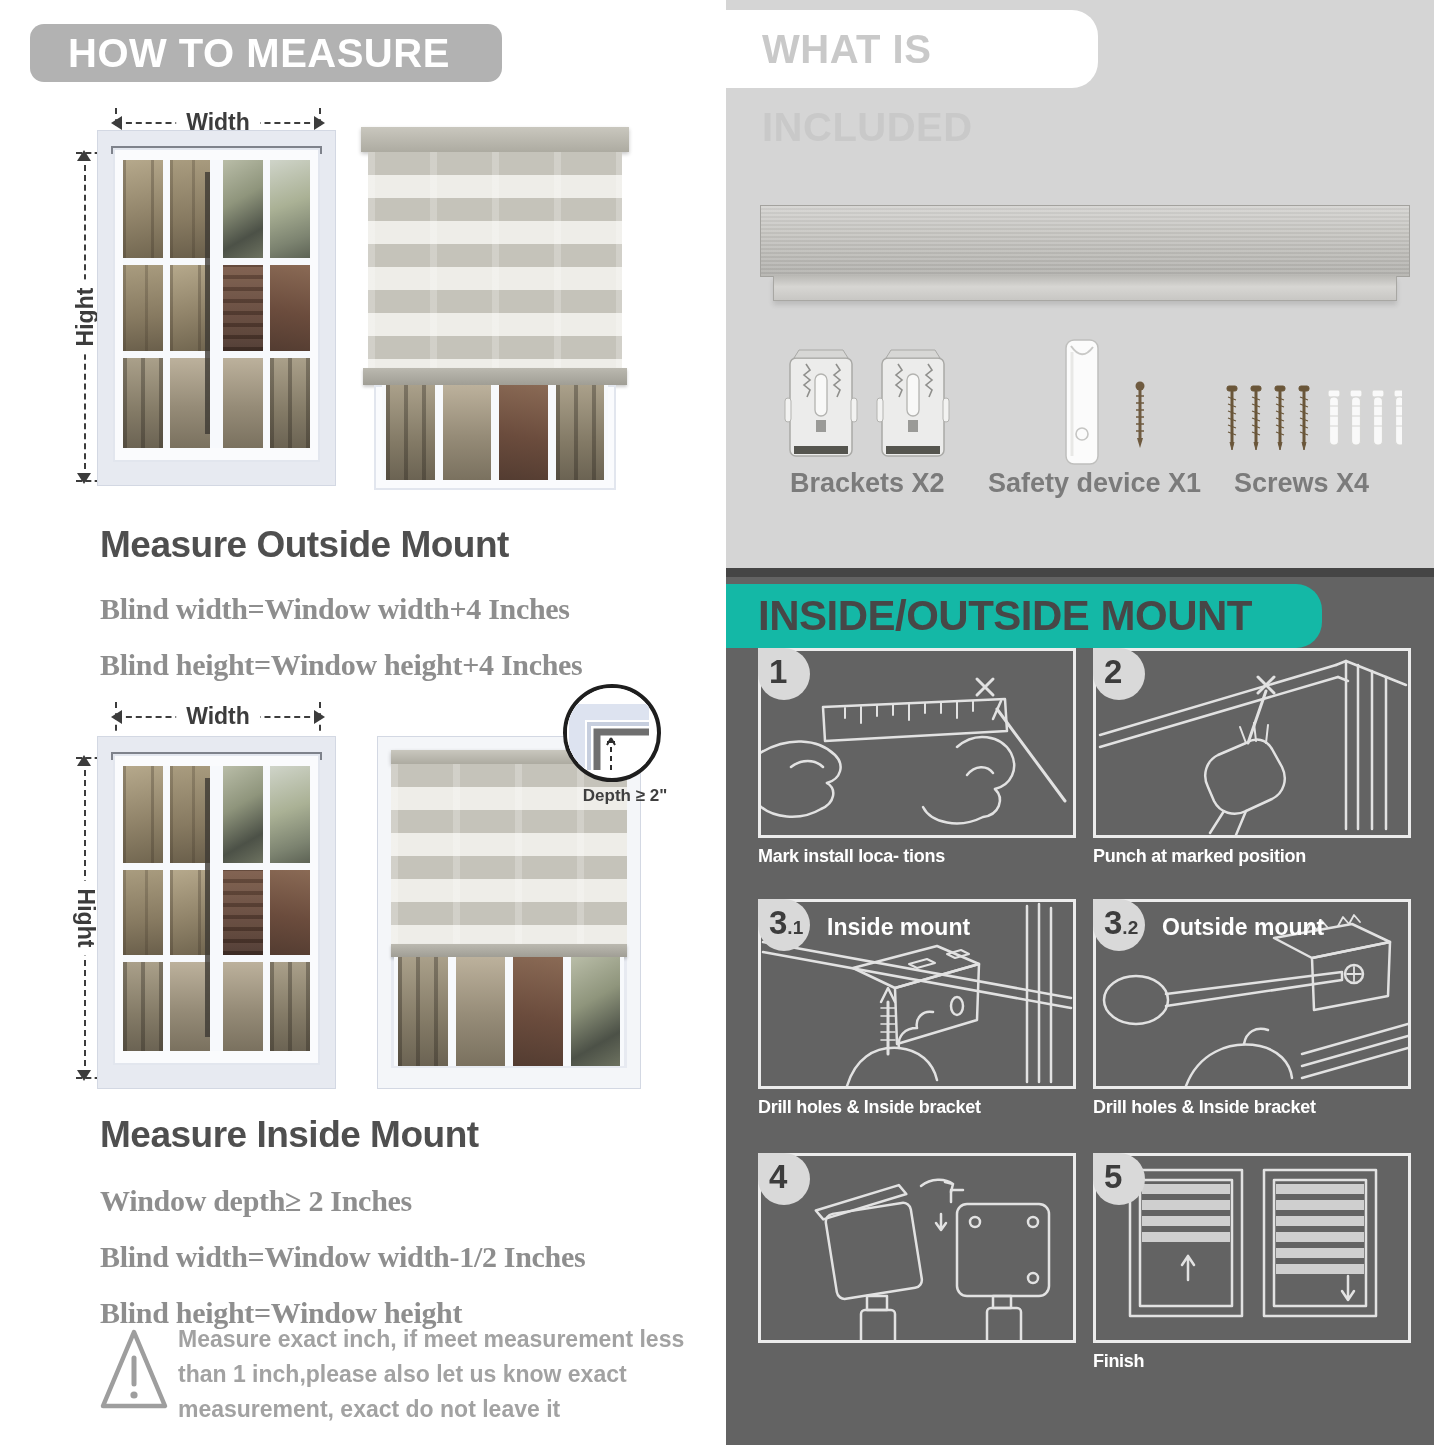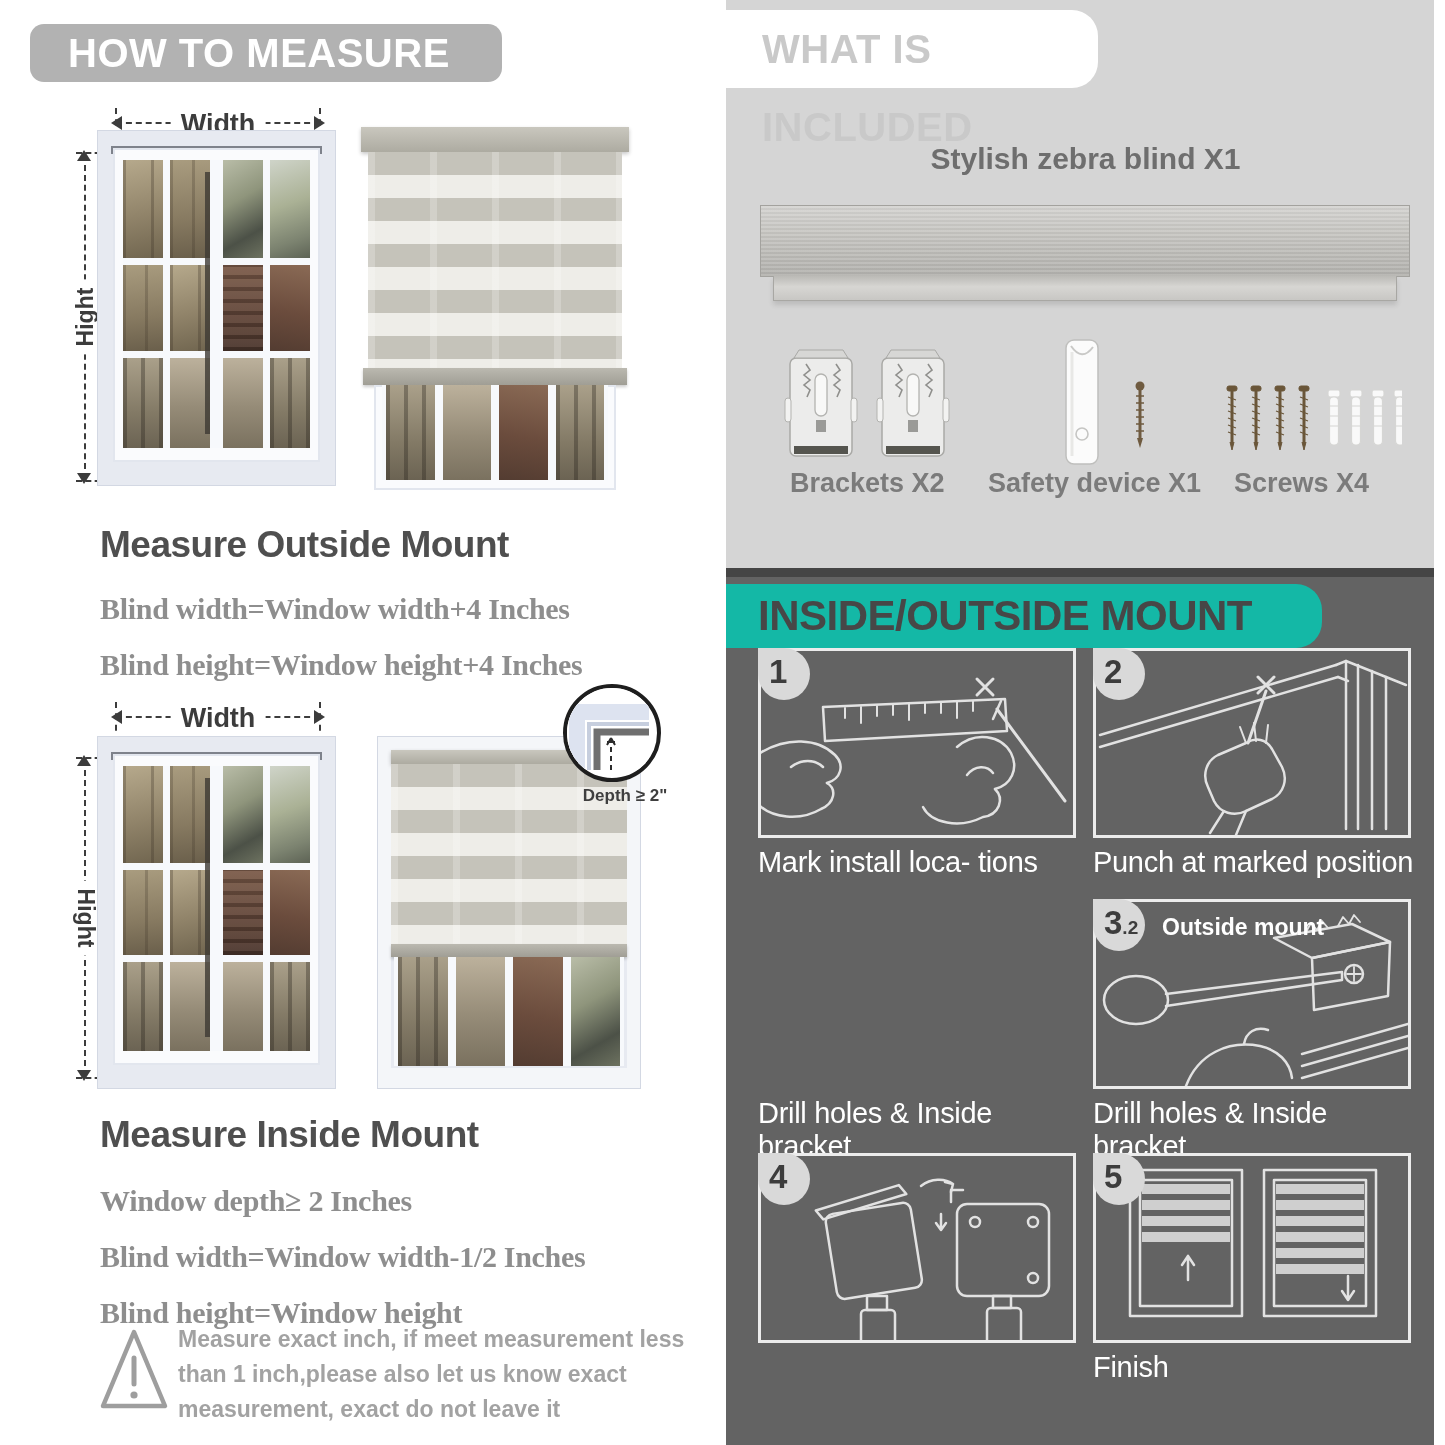--- a/index.html
+++ b/index.html
@@ -13,21 +13,21 @@
            box-sizing:border-box;letter-spacing:.5px;}
   .measure-title{font-size:37px;font-weight:bold;color:#4f4f4f;letter-spacing:-.5px;}
   .formula{font-size:30px;font-weight:bold;color:#8e8e8e;letter-spacing:-.3px;font-family:Liberation Serif, serif;}
 
   
   .warrow{height:22px;}
   .warrow .line{position:absolute;left:12px;right:12px;top:10px;border-top:2px dashed #3c3c3c;}
   .warrow .ah-l{position:absolute;left:0;top:4px;width:0;height:0;border:7px solid transparent;border-right:11px solid #3c3c3c;}
   .warrow .ah-r{position:absolute;right:0;top:4px;width:0;height:0;border:7px solid transparent;border-left:11px solid #3c3c3c;}
   .warrow .lbl{position:absolute;left:50%;top:-3px;transform:translateX(-50%);background:#fff;
-               padding:0 10px;font-size:27px;font-weight:bold;color:#3c3c3c;}
+               padding:0 10px;font-size:23px;font-weight:bold;color:#3c3c3c;}
   .warrow .tick-l{position:absolute;left:11px;top:-4px;height:40px;border-left:2px dashed #3c3c3c;}
   .warrow .tick-r{position:absolute;right:11px;top:-4px;height:40px;border-left:2px dashed #3c3c3c;}
   .harrow{width:22px;}
   .harrow .line{position:absolute;top:12px;bottom:12px;left:10px;border-left:2px dashed #3c3c3c;}
   .harrow .ah-t{position:absolute;top:0;left:3px;width:0;height:0;border:7px solid transparent;border-bottom:11px solid #3c3c3c;}
   .harrow .ah-b{position:absolute;bottom:0;left:3px;width:0;height:0;border:7px solid transparent;border-top:11px solid #3c3c3c;}
   .harrow .tick-t{position:absolute;left:2px;top:9px;width:34px;border-top:2px dashed #3c3c3c;}
   .harrow .tick-b{position:absolute;left:2px;bottom:9px;width:34px;border-top:2px dashed #3c3c3c;}
   .harrow .lbl{position:absolute;top:50%;left:11px;background:#fff;padding:0 8px;font-size:23px;
                font-weight:bold;color:#3c3c3c;white-space:nowrap;}
@@ -92,21 +92,21 @@
   .h1-mount{position:absolute;left:0;top:16px;width:596px;height:64px;background:#14b8a6;
             border-radius:0 26px 26px 0;color:#474747;font-size:42px;font-weight:bold;
             line-height:64px;padding-left:32px;box-sizing:border-box;letter-spacing:-.5px;}
   .step{position:absolute;width:318px;height:190px;border:3px solid #ececec;box-sizing:border-box;}
   .step svg{position:absolute;left:0;top:0;}
   .step-badge{position:absolute;left:-3px;top:-3px;width:52px;height:52px;background:#d9d9d9;
               border-radius:0 50% 50% 50%;color:#3d3d3d;font-weight:bold;font-size:33px;
               line-height:48px;padding-left:11px;box-sizing:border-box;}
   .step-badge .sub{font-size:19px;}
   .step-title{position:absolute;left:66px;top:12px;color:#fff;font-weight:bold;font-size:23px;}
-  .step-caption{position:absolute;width:330px;color:#fff;font-weight:normal;font-size:29px;letter-spacing:-.3px;}
+  .step-caption{position:absolute;width:330px;color:#fff;font-weight:bold;font-size:18px;letter-spacing:-.3px;}
   .art{stroke:#e2e2e2;stroke-width:2.5;fill:none;stroke-linecap:round;stroke-linejoin:round;}
 </style>
 </head>
 <body>
 
 <div class="canvas">
 
   <div class="abs h1-left">HOW TO MEASURE</div>
 
   <div class="abs warrow" style="left:104px;top:112px;width:228px;">
@@ -247,21 +247,20 @@
     <circle cx="36" cy="71" r="3.6" fill="#9e9e9e"></circle>
   </svg>
   <div class="abs warn-text" style="left:178px;top:1322px;">
     <div>Measure exact inch, if meet measurement less</div>
     <div>than 1 inch,please also let us know exact</div>
     <div>measurement, exact do not leave it</div>
   </div>
 
   <div class="abs right-top">
     <div class="h1-right">WHAT IS INCLUDED</div>
-    <div class="product-label">Stylish zebra blind X1</div>
 
     <div class="headrail"></div>
     <div class="headrail-lip"></div>
 
     <svg class="abs" style="left:58px;top:348px;" width="166" height="120" viewBox="0 0 166 120">
       <g>
         <rect x="6" y="10" width="62" height="98" rx="6" fill="#ececeb" stroke="#a9a9a6" stroke-width="1.5"></rect>
         <path d="M10,10 h54 l-5,-8 h-44 Z" fill="#d7d7d5" stroke="#a9a9a6" stroke-width="1"></path>
         <path d="M22,16 l4,6 l-6,5 l6,5 l-6,5 l6,5 l-3,7" stroke="#8f8f8c" stroke-width="1.6" fill="none"></path>
         <path d="M52,16 l4,6 l-6,5 l6,5 l-6,5 l6,5 l-3,7" stroke="#8f8f8c" stroke-width="1.6" fill="none"></path>
@@ -387,20 +386,39 @@
           <path d="M150,92 C160,86 170,88 176,98 L186,116 C192,128 188,142 176,148 L150,160 C138,166 124,162 118,150 L112,136 C106,124 110,110 122,104 Z"></path>
           <path d="M150,92 L144,76 M160,90 L158,72 M170,92 L172,74" stroke-width="2"></path>
           <path d="M128,160 L114,182 M150,160 L140,184"></path>
         </g>
       </svg>
       <div class="step-badge"><span>2</span><span class="sub"></span></div>
       <div class="step-title"></div>
     </div>
     <div class="step-caption" style="left:367px;top:278px;">Punch at  marked position</div>
 
+    <div class="step" style="left:32px;top:331px;">
+      <svg width="312" height="184" viewBox="0 0 312 184">
+        <g class="art">
+          <path d="M2,40 L310,96 M2,50 L310,106"></path>
+          <path d="M266,4 V180 M278,2 V180 M290,6 V180"></path>
+          <path d="M92,66 L176,44 L218,62 L134,86 Z"></path>
+          <path d="M134,86 L218,62 L216,118 L136,142 Z"></path>
+          <path d="M148,62 l18,-5 l8,4 l-18,5 Z M186,52 l14,-4 l8,4 l-14,4 Z" stroke-width="2"></path>
+          <ellipse cx="196" cy="104" rx="6" ry="9"></ellipse>
+          <path d="M120,100 L127,86 L134,100"></path>
+          <path d="M127,100 V152" stroke-width="3"></path>
+          <path d="M120,106 h14 M120,114 h14 M120,122 h14 M120,130 h14 M120,138 h14" stroke-width="1.6"></path>
+          <path d="M86,184 C94,158 112,144 138,146 C158,148 172,160 176,178"></path>
+          <path d="M138,146 C136,134 144,126 156,126 M156,126 C154,116 162,108 172,110"></path>
+        </g>
+      </svg>
+      <div class="step-badge"><span>3</span><span class="sub">.1</span></div>
+      <div class="step-title">Inside mount</div>
+    </div>
     <div class="step-caption" style="left:32px;top:529px;">Drill holes &amp;  Inside bracket</div>
 
     <div class="step" style="left:367px;top:331px;">
       <svg width="312" height="184" viewBox="0 0 312 184">
         <g class="art">
           <path d="M178,36 L256,22 L294,40 L216,56 Z"></path>
           <path d="M216,56 L294,40 L292,94 L218,108 Z"></path>
           <path d="M210,30 l5,-9 l6,7 l5,-9 l6,7 M242,24 l5,-9 l6,7 l5,-9 l6,7" stroke-width="1.8"></path>
           <circle cx="258" cy="72" r="9"></circle>
           <path d="M251,72 h14 M258,65 v14" stroke-width="1.8"></path>

